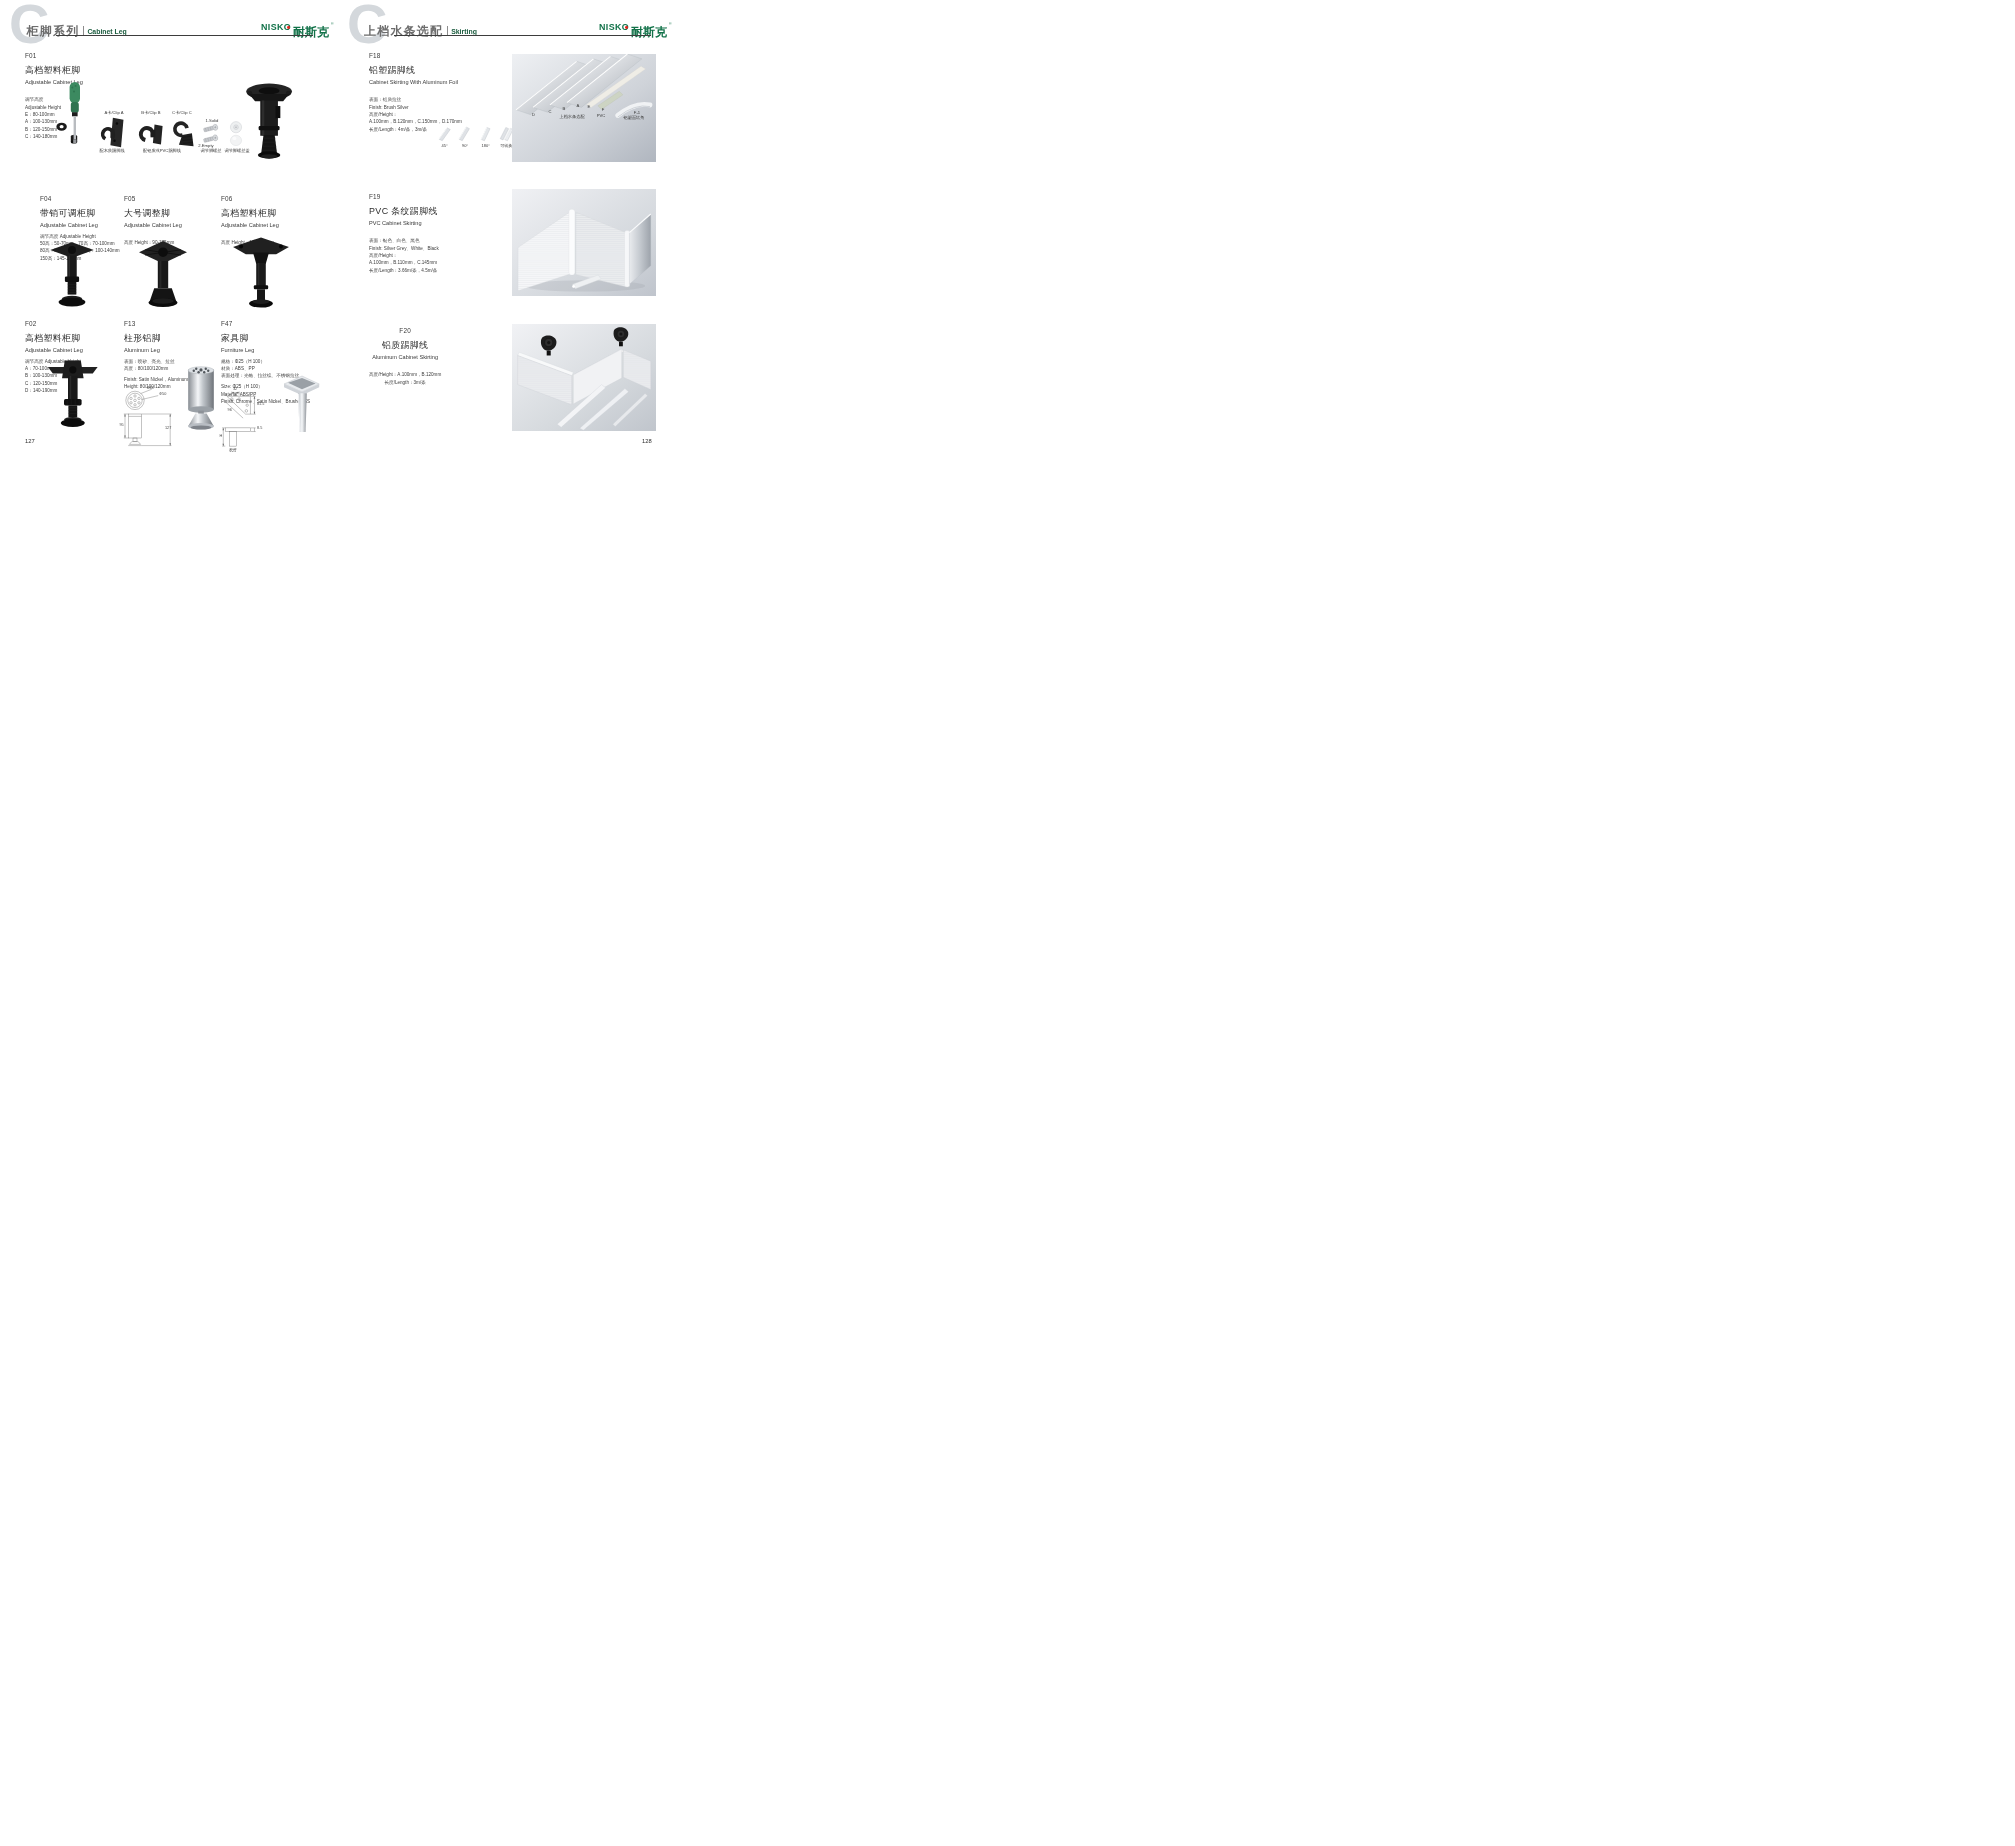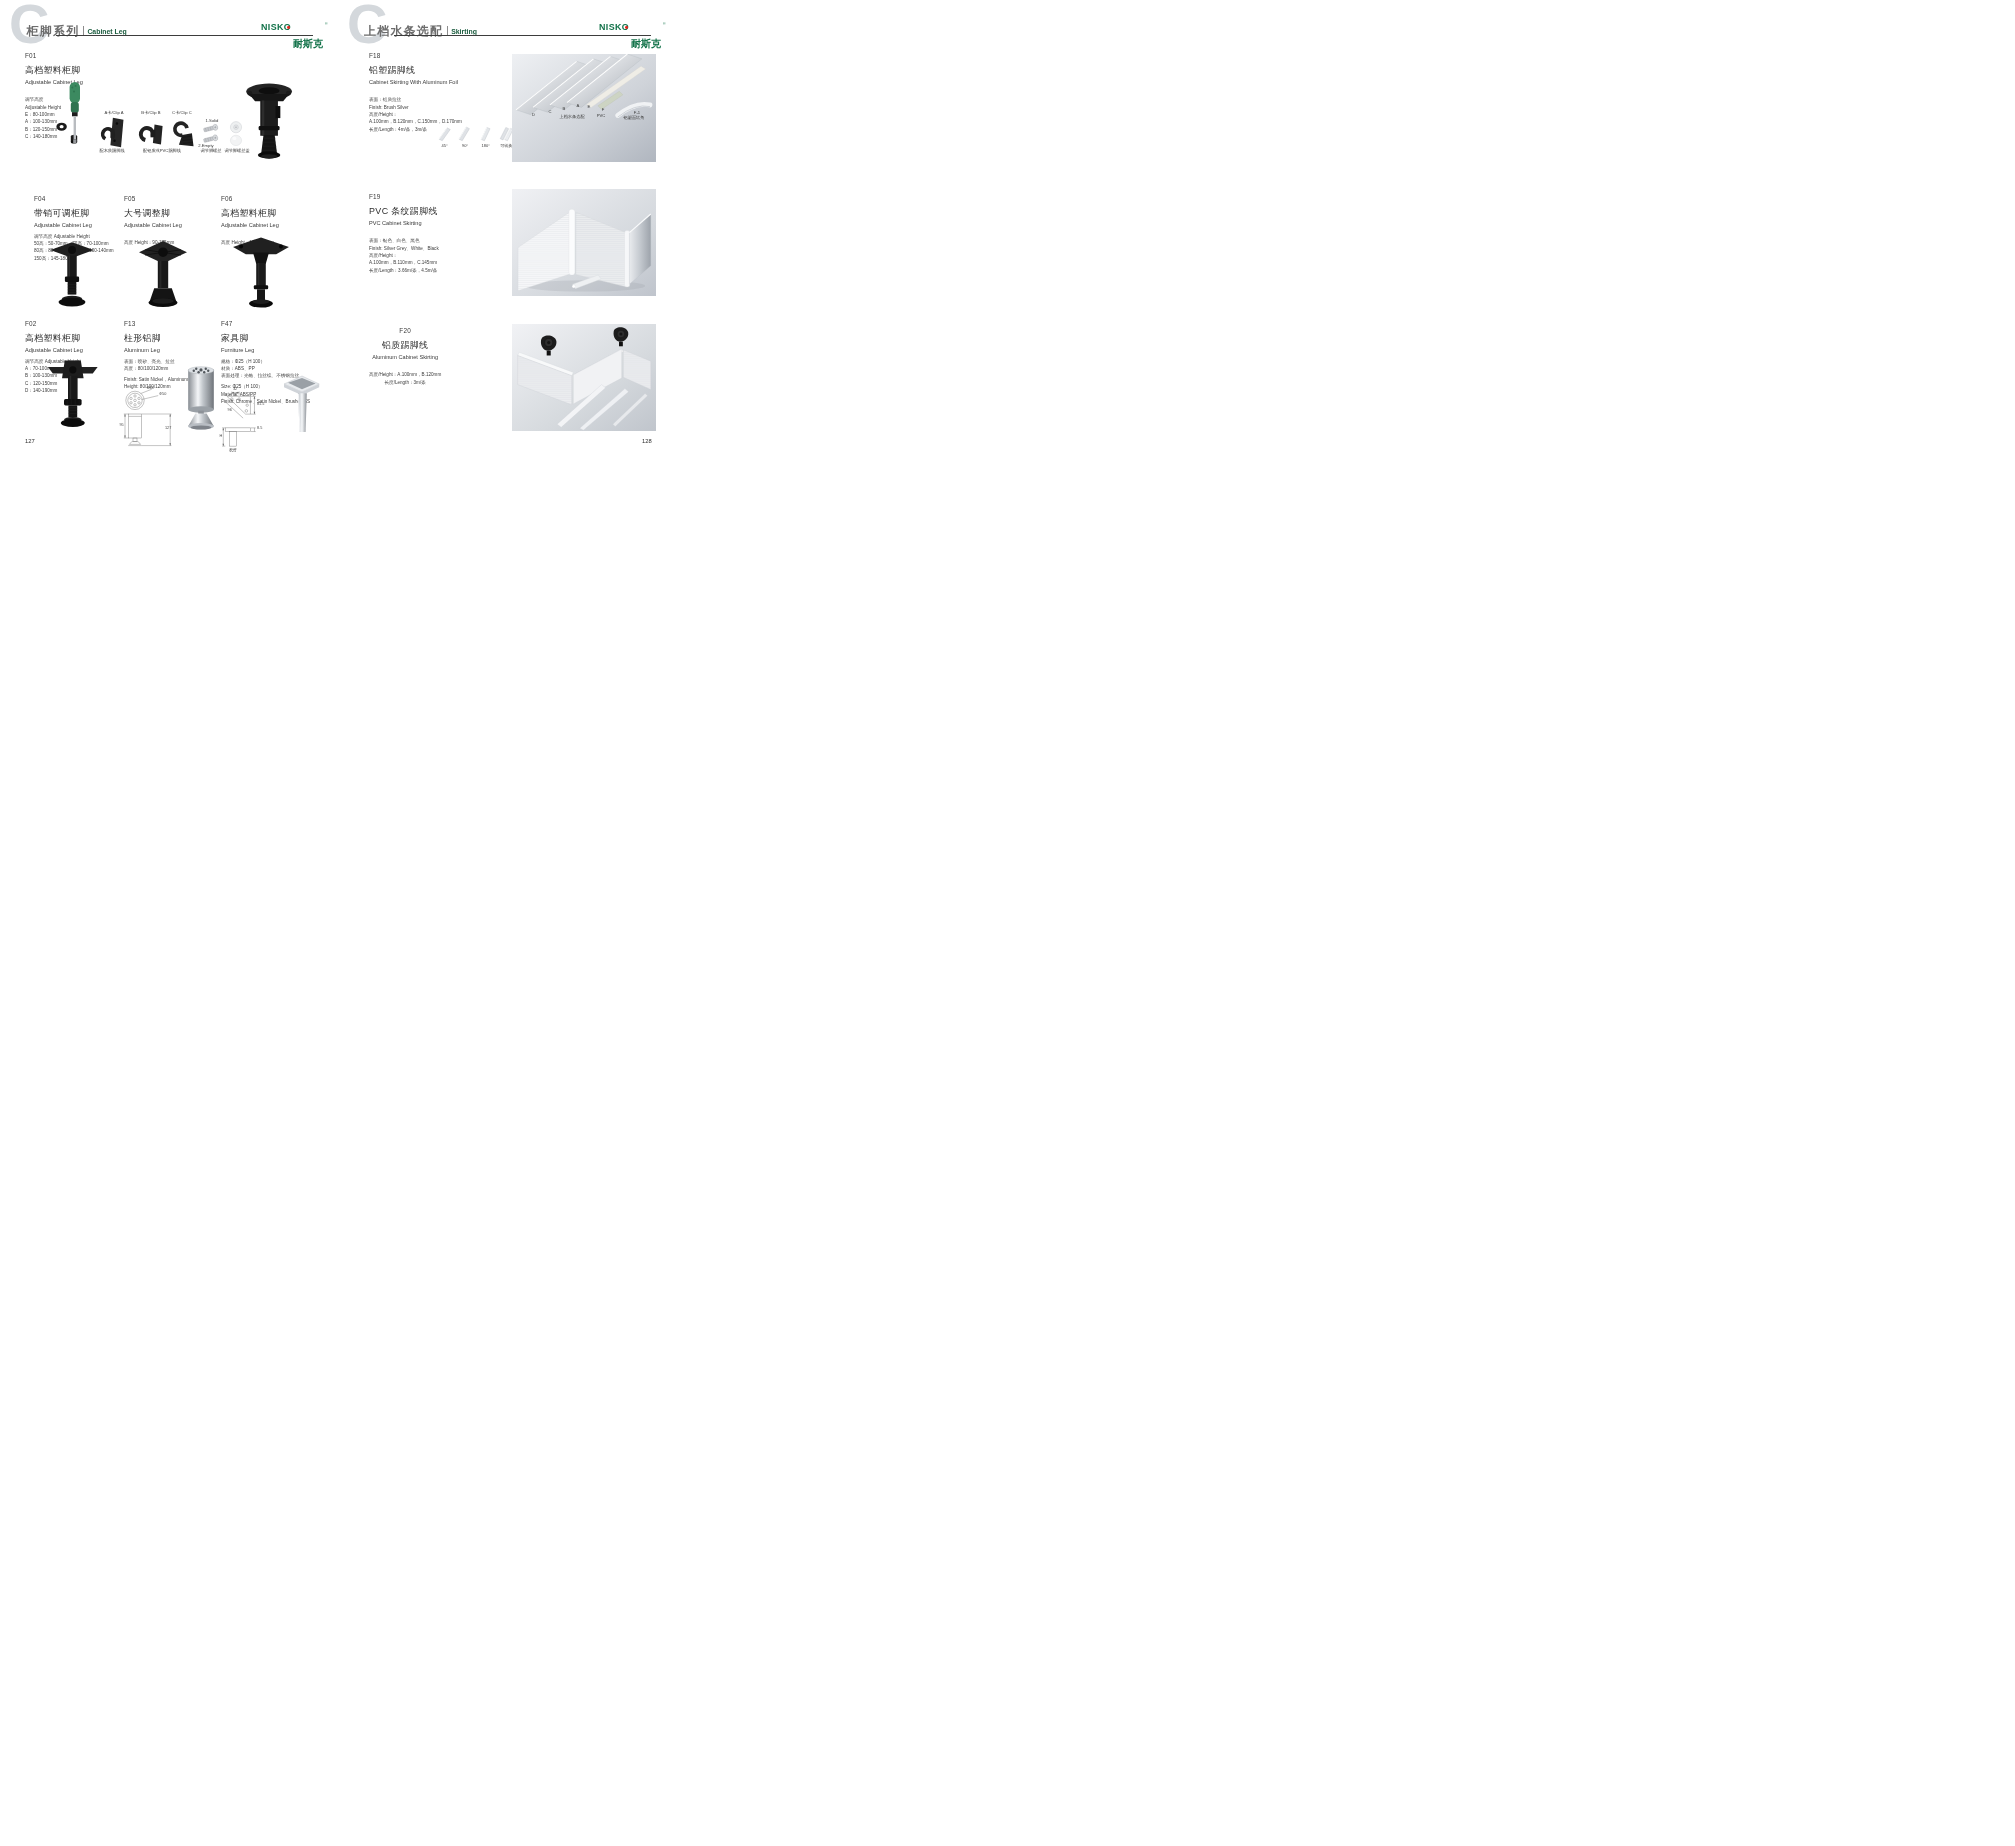--- a/index.html
+++ b/index.html
@@ -7,21 +7,21 @@
          font-family:"Liberation Sans","DejaVu Sans",sans-serif;color:#3d3d3d;overflow:hidden;}
   
   .c-letter{position:absolute;top:-4px;font-size:56px;font-weight:bold;line-height:1;color:#d4d8dc;}
   .series{position:absolute;top:22.6px;display:flex;align-items:center;gap:3.6px;}
   .series-cn{font-size:12px;font-weight:bold;color:#6d6d6d;letter-spacing:1.2px;}
   .series-bar{width:0.8px;height:9.7px;background:#8c8c8c;}
   .series-en{font-size:6.9px;font-weight:600;color:#1a5b3e;}
   .brand{position:absolute;top:23px;display:flex;gap:2px;align-items:flex-start;color:#127249;}
   .brand-name{font-size:8.9px;font-weight:800;letter-spacing:0.4px;position:relative;line-height:1;}
   .brand-dot{position:absolute;right:1.2px;top:3.2px;width:2.8px;height:2.8px;border-radius:50%;background:#e8231d;}
-  .brand-cn{font-size:10px;font-weight:800;line-height:1;margin-top:16px;}
+  .brand-cn{font-size:12px;font-weight:800;line-height:1;margin-top:3px;}
   .brand-reg{font-size:3.6px;line-height:1;}
   .rule{position:absolute;top:35px;height:0.8px;background:#3d3d3d;}
   
   .prod{position:absolute;}
   .code{font-size:6.4px;color:#393939;margin:0 0 5.2px;letter-spacing:0.2px;}
   .tcn{font-size:8.9px;font-weight:normal;color:#2c2c2c;margin:0 0 1.6px;letter-spacing:0.4px;}
   .ten{font-size:5.6px;color:#3a3a3a;margin:0;}
   .specs{margin-top:4.8px;font-size:4.6px;line-height:1.62;color:#404040;}
   .specs.far{margin-top:11.3px;}
   .specs div{white-space:nowrap;}
@@ -174,21 +174,21 @@
           <ellipse cx="60" cy="187" rx="20" ry="5" fill="#1f1f1f"></ellipse>
       </svg>
     </div>
 
     <span class="lbl" style="left:56px;top:69px;">配木质踢脚线</span>
     <span class="lbl" style="left:106px;top:69px;">配铝质或PVC踢脚线</span>
     <span class="lbl" style="left:155px;top:69px;">调节脚螺丝</span>
     <span class="lbl" style="left:181px;top:69px;">调节脚螺丝盖</span>
   </div>
 
-  <div class="prod" style="left:34px;top:195px;">
+  <div class="prod" style="left:40px;top:195px;">
     <div class="code">F04</div>
     <div class="tcn">带销可调柜脚</div>
     <div class="ten">Adjustable Cabinet Leg</div>
     <div class="specs">
       <div>调节高度 Adjustable Height</div>
       <div>50高：50-70mm　70高：70-100mm</div>
       <div>80高：80-97mm　100高：100-140mm</div>
       <div>150高：145-180mm</div>
     </div>
   </div>

